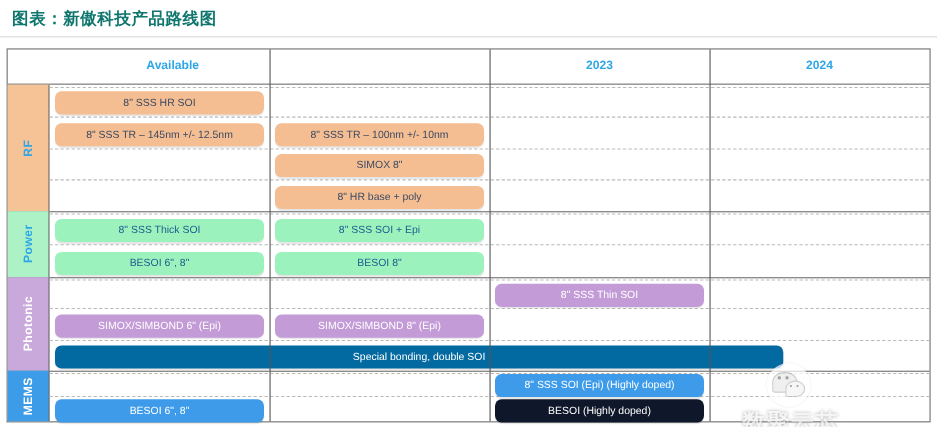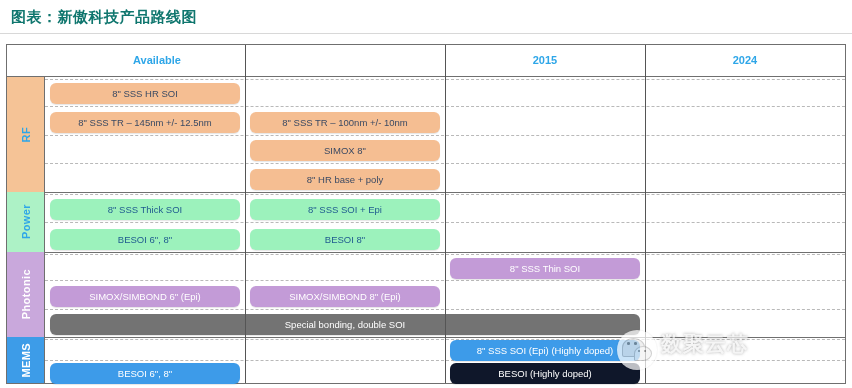--- a/index.html
+++ b/index.html
@@ -80,21 +80,21 @@
   .bar.rf{background:#F5BE92;color:#3B4A63;}
   .bar.power{background:#9CF2BC;color:#1F5B8F;}
   .bar.photonic{background:#C39BD7;color:#ffffff;}
   .bar.mems{background:#3D9BE9;color:#ffffff;}
 
   
   .watermark{
     position:absolute;left:617px;top:330px;
     width:200px;height:46px;
     opacity:0.72;pointer-events:none;
-    display:flex;align-items:flex-start;
+    display:flex;align-items:center;flex-direction:column;
   }
   .wm-logo{
     width:40px;height:40px;border-radius:50%;
     background:#ffffff;position:relative;flex:0 0 auto;
     box-shadow:0 0 2px rgba(0,0,0,0.15);
   }
   .wm-logo .b1,.wm-logo .b2{
     position:absolute;border-radius:50% 50% 50% 10%;
     background:#e9e9e9;border:1.5px solid #bdbdbd;
   }
@@ -117,21 +117,21 @@
 
 <div id="chart-root">
 
   <div class="title">图表：新傲科技产品路线图</div>
   <div class="title-rule"></div>
 
   <div class="grid">
     <div class="grid-inner" id="grid-inner">
         <div class="hdr-band"></div>
         <div class="hdr-cell" style="left: 50px; width: 200px;">Available</div>
-        <div class="hdr-cell" style="left: 438px; width: 200px;">2015</div>
+        <div class="hdr-cell" style="left: 438px; width: 200px;">2023</div>
         <div class="hdr-cell" style="left: 638px; width: 200px;">2024</div>
         <div class="labelcol" style="top: 32px; height: 115px; background: rgb(245, 195, 150);">
           <div class="vtext">
             <span>RF</span>
           </div>
         </div>
         <div class="lane-guide" style="top: 60.75px;"></div>
         <div class="lane-guide" style="top: 89.5px;"></div>
         <div class="lane-guide" style="top: 118.25px;"></div>
         <div class="lane-guide" style="top: 34px;"></div>
@@ -157,21 +157,21 @@
           <div class="vtext">
             <span>Photonic</span>
           </div>
         </div>
         <div class="lane-guide" style="top: 235.333px;"></div>
         <div class="lane-guide" style="top: 263.667px;"></div>
         <div class="lane-guide" style="top: 209px;"></div>
         <div class="bar photonic" style="left: 443px; width: 190px; top: 212.667px; background: rgb(195, 155, 215);">8" SSS Thin SOI</div>
         <div class="bar photonic" style="left: 43px; width: 190px; top: 241px; background: rgb(195, 155, 215);">SIMOX/SIMBOND 6" (Epi)</div>
         <div class="bar photonic" style="left: 243px; width: 190px; top: 241px; background: rgb(195, 155, 215);">SIMOX/SIMBOND 8" (Epi)</div>
-        <div class="bar photonic" style="left: 43px; width: 590px; top: 269.333px; background: #737373;">Special bonding, double SOI</div>
+        <div class="bar photonic" style="left: 43px; width: 662px; top: 269.333px; background: #0369a1;">Special bonding, double SOI</div>
         <div class="hsep" style="top: 292px;"></div>
         <div class="labelcol light-text" style="top: 292px; height: 46px; background: rgb(61, 156, 232);">
           <div class="vtext">
             <span>MEMS</span>
           </div>
         </div>
         <div class="lane-guide" style="top: 315px;"></div>
         <div class="lane-guide" style="top: 294px;"></div>
         <div class="bar mems" style="left: 443px; width: 190px; top: 295px; background: rgb(61, 155, 233);">8" SSS SOI (Epi) (Highly doped)</div>
         <div class="bar mems" style="left: 43px; width: 190px; top: 318px; background: rgb(61, 155, 233);">BESOI 6", 8"</div>

